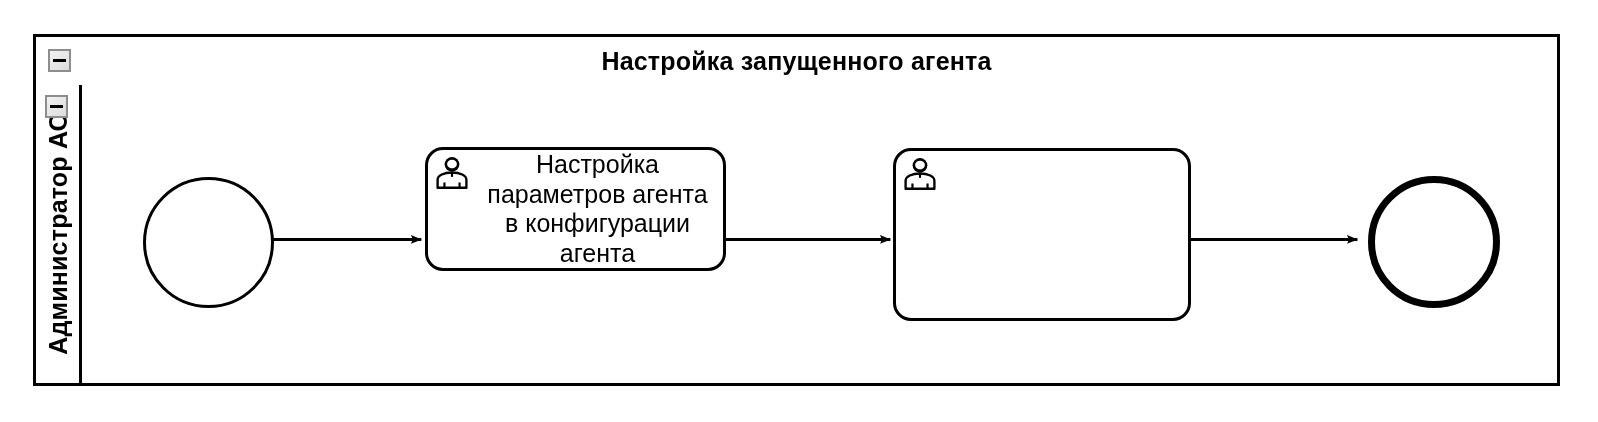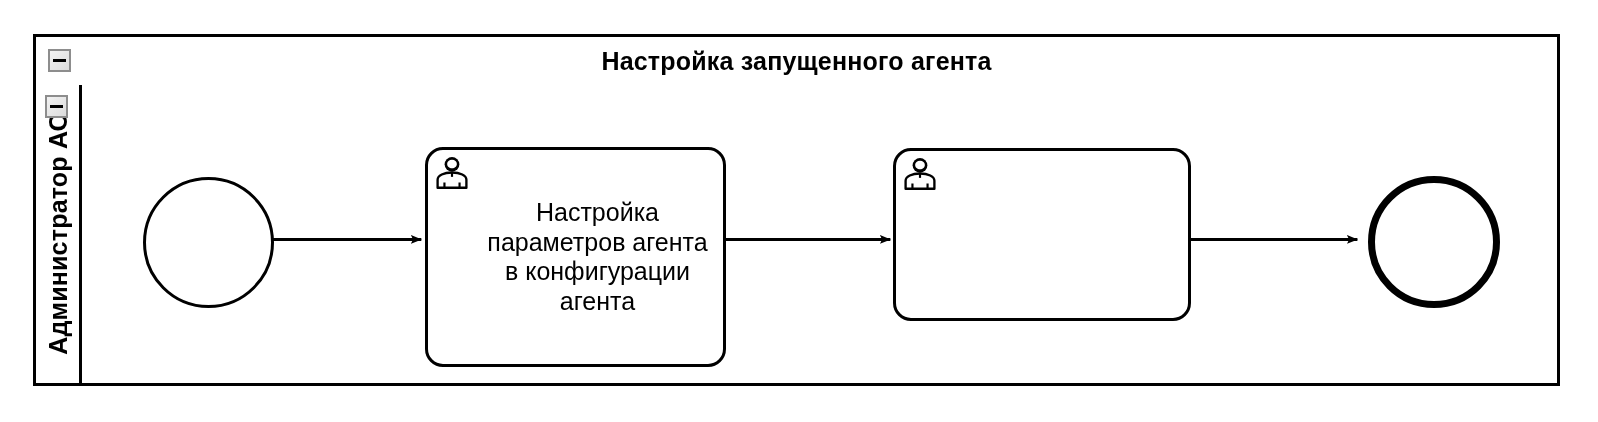--- a/index.html
+++ b/index.html
@@ -207,21 +207,21 @@
 
           <line x1="122" y1="156" x2="340" y2="156" stroke="#000000" stroke-width="3" marker-end="url(#arrowhead)"></line>
 
           <line x1="644" y1="156" x2="810" y2="156" stroke="#000000" stroke-width="3" marker-end="url(#arrowhead)"></line>
 
           <line x1="1108" y1="156" x2="1278" y2="156" stroke="#000000" stroke-width="3" marker-end="url(#arrowhead)"></line>
         </svg>
 
         <div class="event event-start" style="left:61px; top:92px; width:131px; height:131px;"></div>
 
-        <div class="task" style="left:343px; top:62px; width:301px; height:220px;padding-left:44px;">
+        <div class="task" style="left:343px; top:62px; width:301px; height:124px;padding-left:44px;">
           <svg class="task-icon" viewBox="0 0 40 40">
             <circle cx="20" cy="11.5" r="8.2" fill="#000000"></circle>
             <path d="M20 6.4 c-3.1 0 -5.4 1.9 -5.4 4.6 c0 2.6 2.4 4.8 5.4 4.8
                      c3.0 0 5.4 -2.2 5.4 -4.8 c0 -2.7 -2.3 -4.6 -5.4 -4.6 z" fill="#ffffff"></path>
             <path d="M4 37.5 L4 28.5 C4 23.6 11 20.6 20 20.6
                      C29 20.6 36 23.6 36 28.5 L36 37.5 Z" fill="#ffffff" stroke="#000000" stroke-width="2.6" stroke-linejoin="round"></path>
             <path d="M11.6 37.5 L11.6 31.6 M28.4 37.5 L28.4 31.6" stroke="#000000" stroke-width="2.4"></path>
             <path d="M20 20.8 L20 25.4" stroke="#000000" stroke-width="2.4"></path>
           </svg>
           <span class="task-label">Настройка

